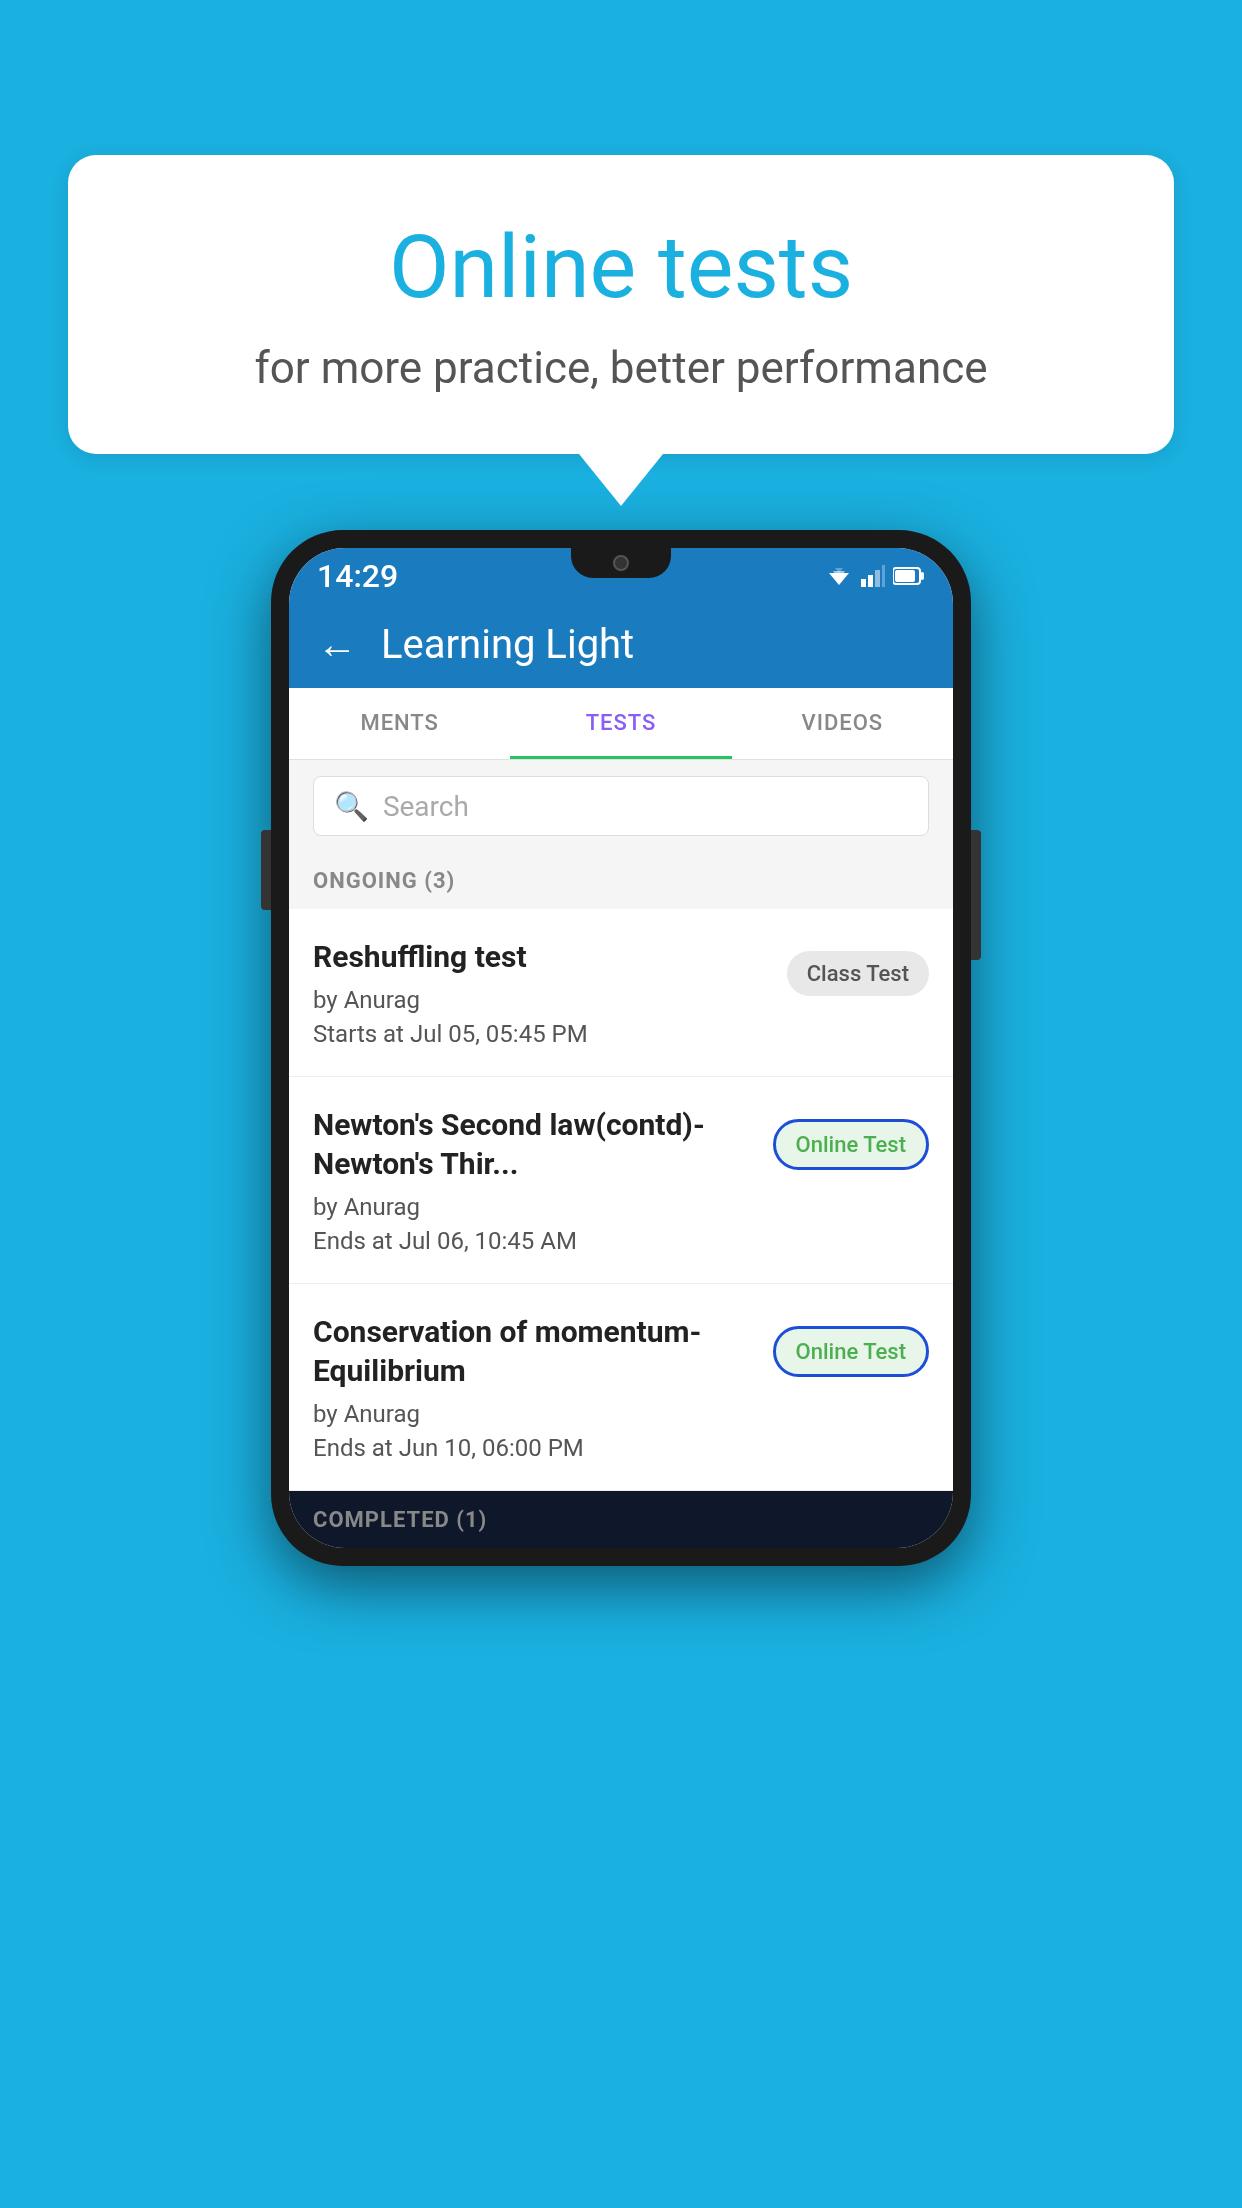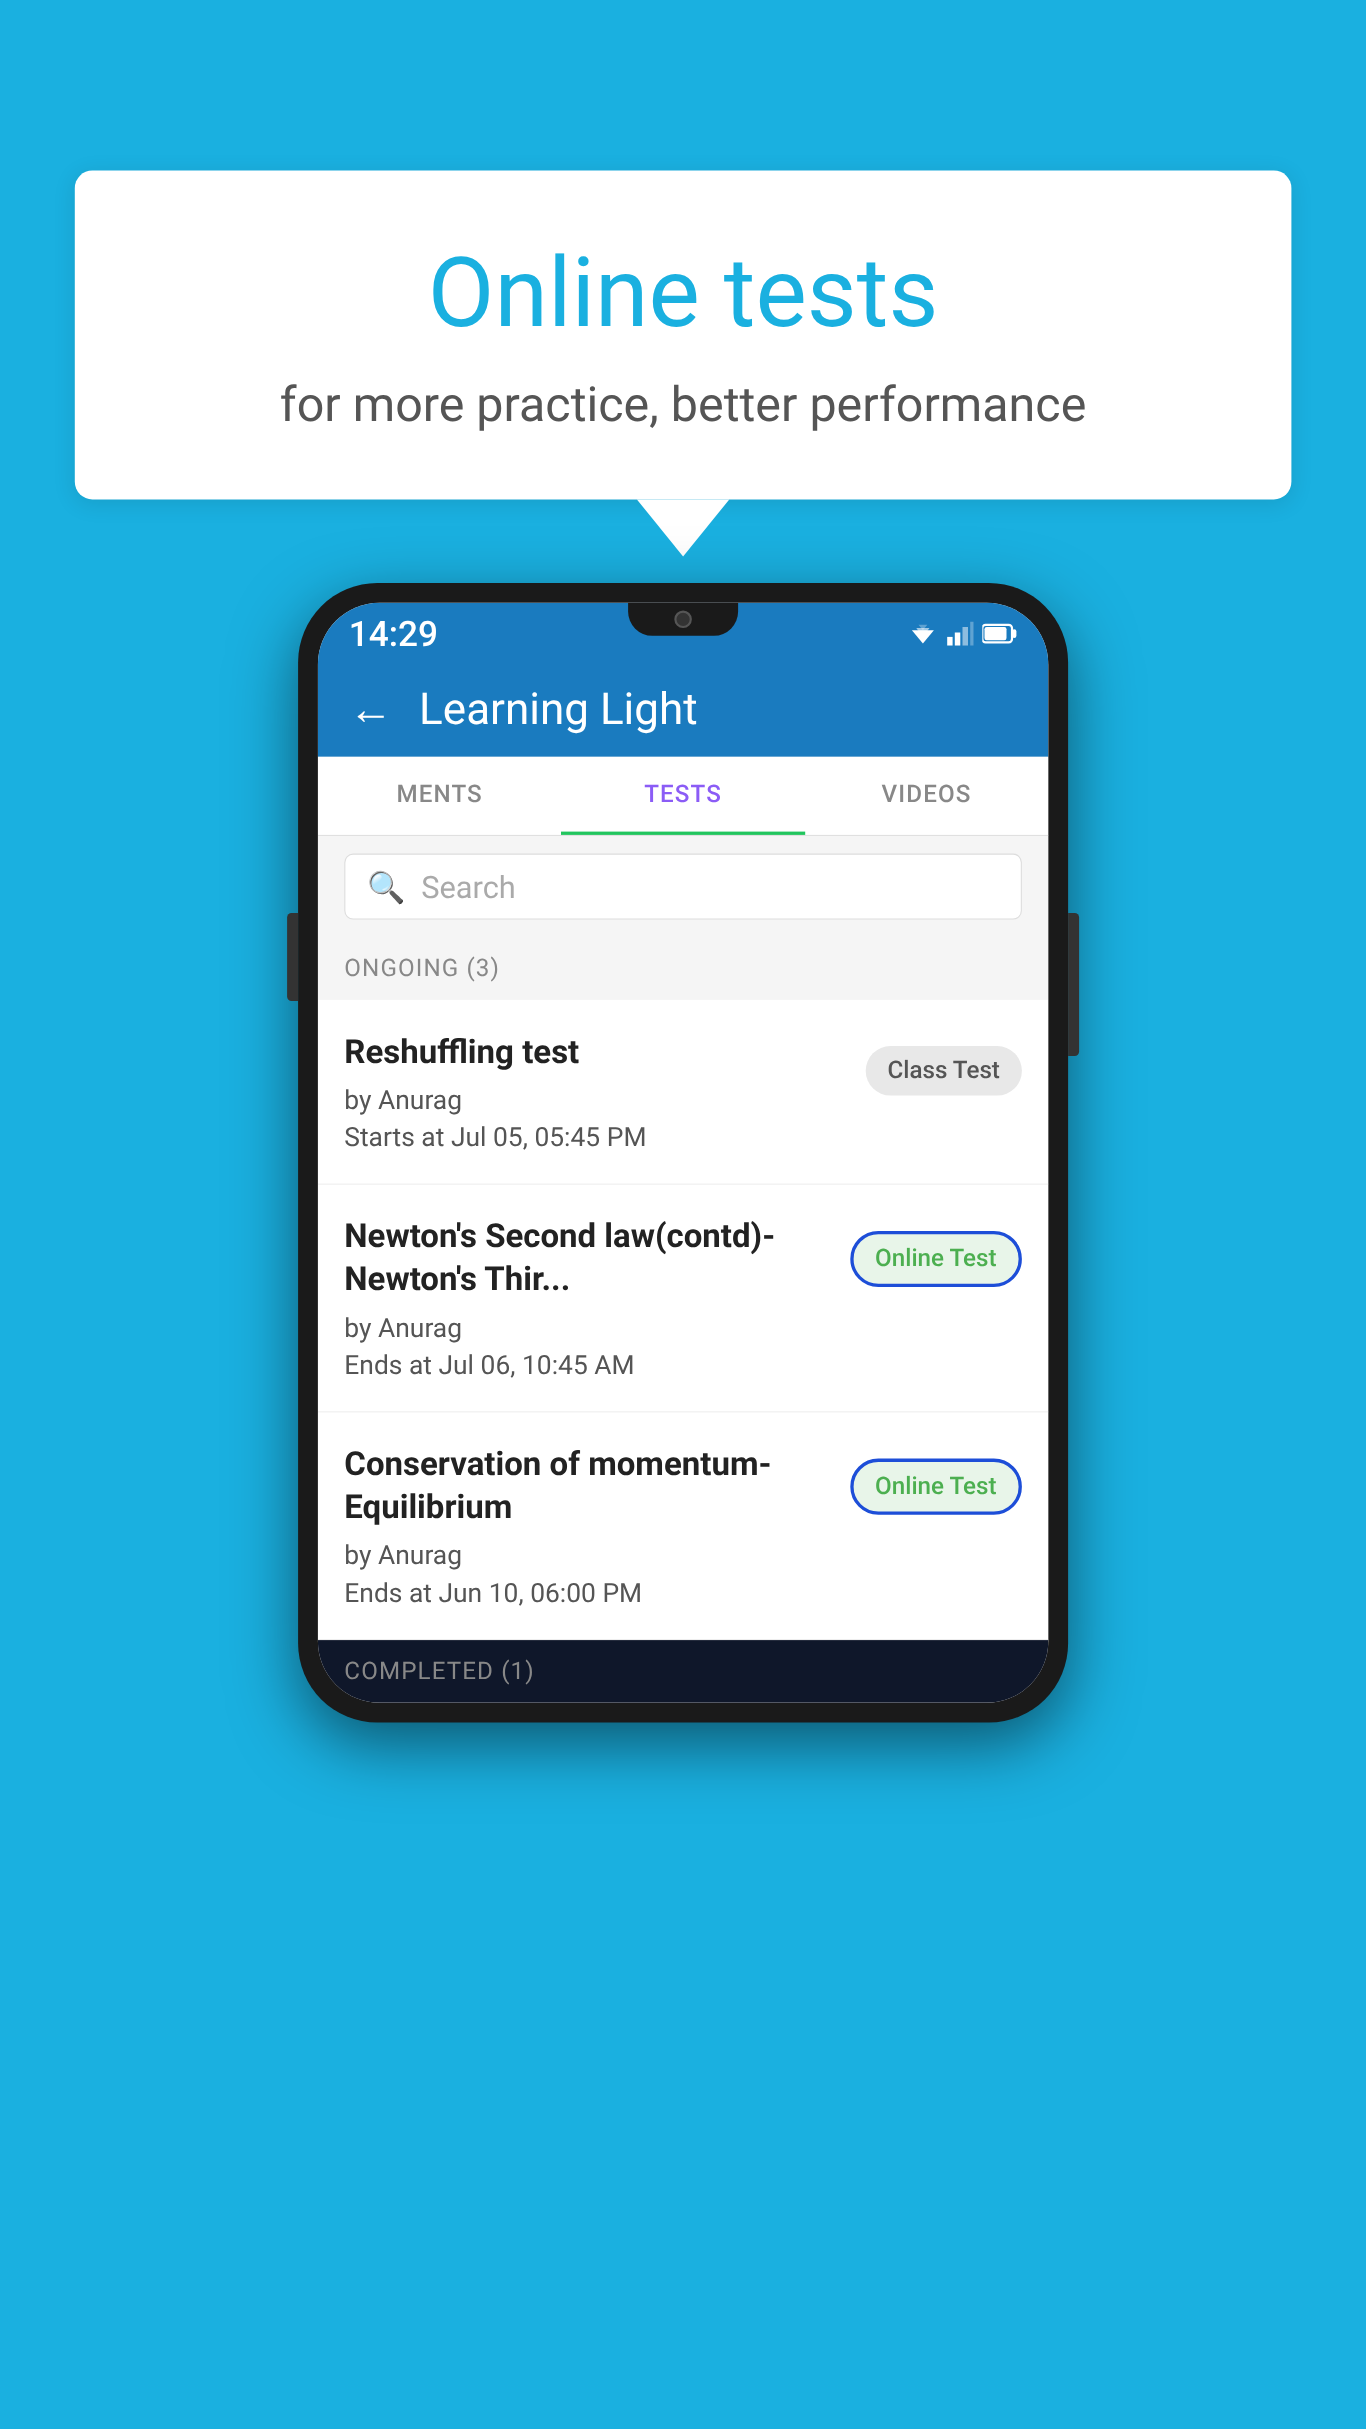--- a/index.html
+++ b/index.html
@@ -20,21 +20,21 @@
       top: 155px;
       left: 68px;
       right: 68px;
       display: flex;
       flex-direction: column;
       align-items: center;
     }
 
     .speech-bubble {
       background: white;
-      border-radius: 16px;
+      border-radius: 28px;
       padding: 60px 80px;
       text-align: center;
       width: 100%;
       box-shadow: 0 4px 20px rgba(0,0,0,0.1);
     }
 
     .speech-bubble-title {
       font-size: 88px;
       color: #1ab0e0;
       font-weight: 400;
@@ -232,21 +232,21 @@
 
     
     .section-header {
       padding: 16px 24px;
       background: #f5f5f5;
     }
 
     .section-label {
       font-size: 22px;
       color: #888;
-      font-weight: 400;
+      font-weight: 700;
       letter-spacing: 1px;
       margin-top: 15px;
     }
 
     
     .test-list {
       background: white;
     }
 
     .test-item {

